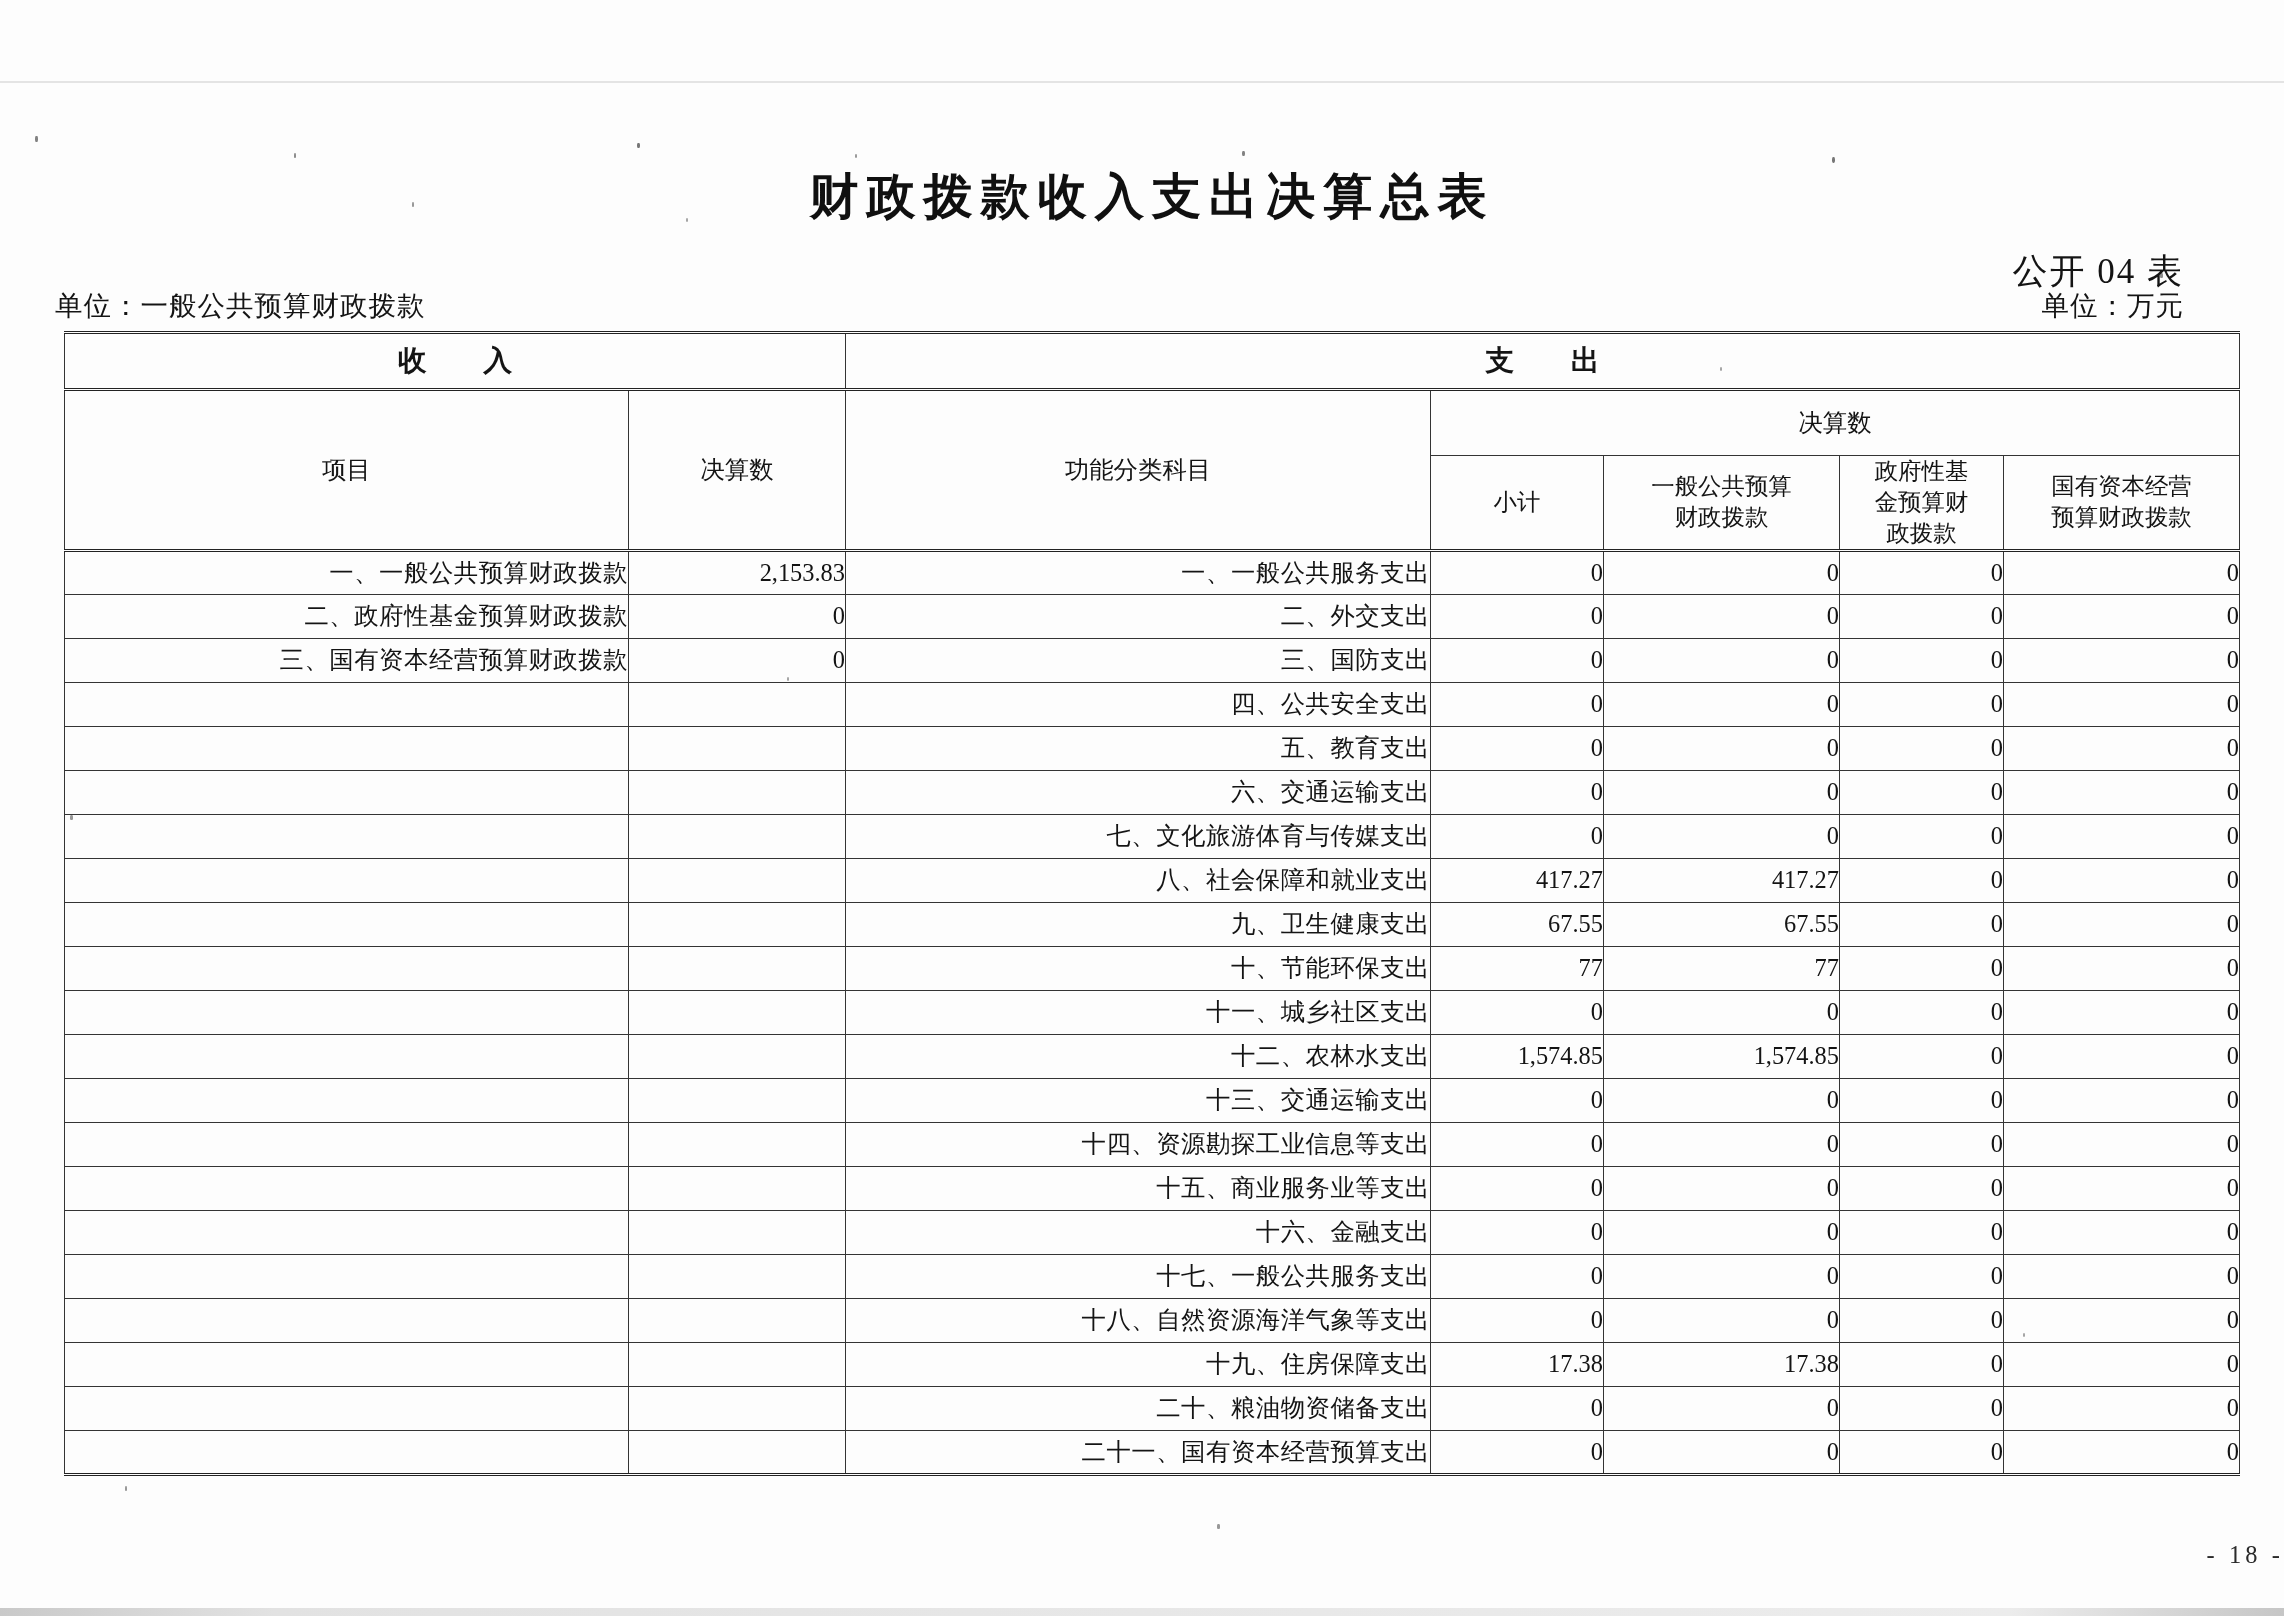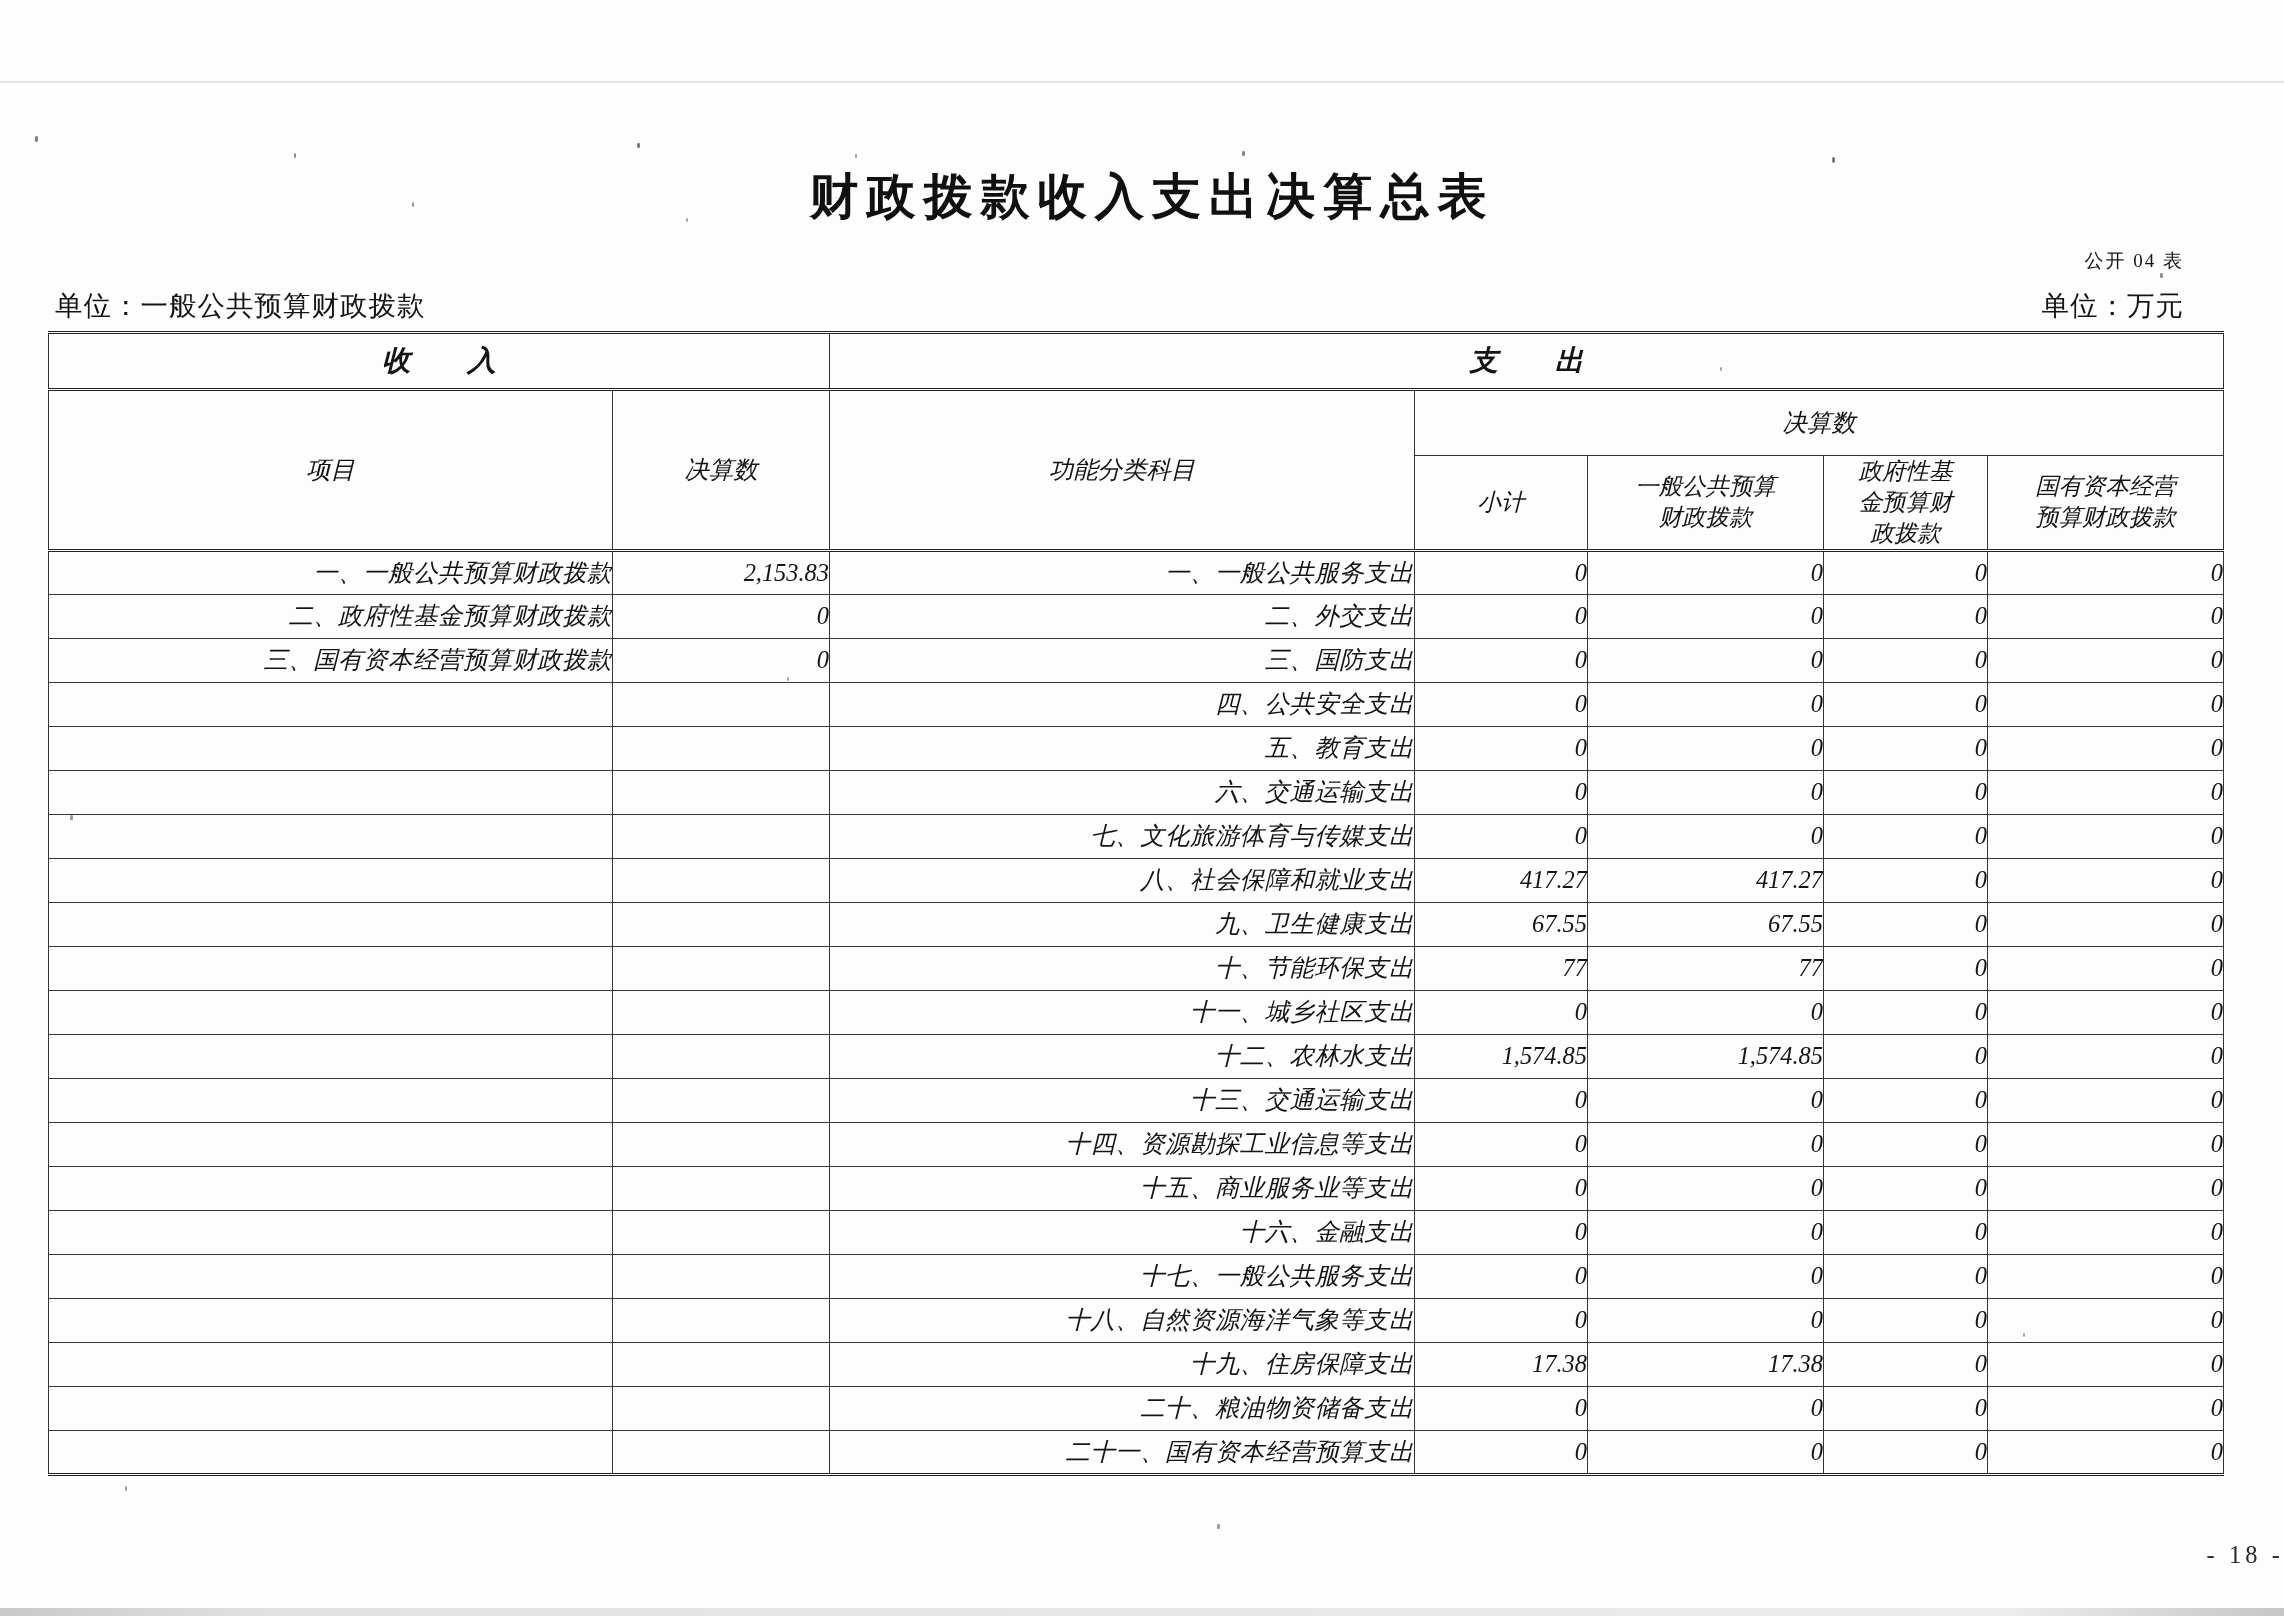--- a/index.html
+++ b/index.html
@@ -13,36 +13,35 @@
   }
   .title{
     position:absolute;top:164px;left:0;width:100%;
     text-align:center;
     font-size:49px;font-weight:bold;letter-spacing:8.1px;
     color:#101010;
     padding-left:10px;
   }
   .form-code{
     position:absolute;top:248px;right:100px;
-    font-size:19px;letter-spacing:2px;
+    font-size:35px;letter-spacing:2px;
   }
   .org-label{
     position:absolute;top:288px;left:55px;
     font-size:27.5px;letter-spacing:1px;
   }
   .unit-label{
     position:absolute;top:288px;right:100px;
     font-size:27.5px;letter-spacing:1px;margin-left:48px;
   }
   table.budget{
-    position:absolute;top:331px;left:48px;
+    position:absolute;top:331px;left:64px;
     width:2174px;
     border-collapse:collapse;table-layout:fixed;
     background:transparent;
-    font-style:italic;
   }
   table.budget{border:1.5px solid #232323;border-top:3.6px double #232323;border-bottom:3.6px double #232323;}
   table.budget th, table.budget td{
     border:1px solid #343434;
     padding:0;
     overflow:hidden;
   }
   tr.hr1 th{
     border-bottom:3.6px double #232323;
     height:54px;

